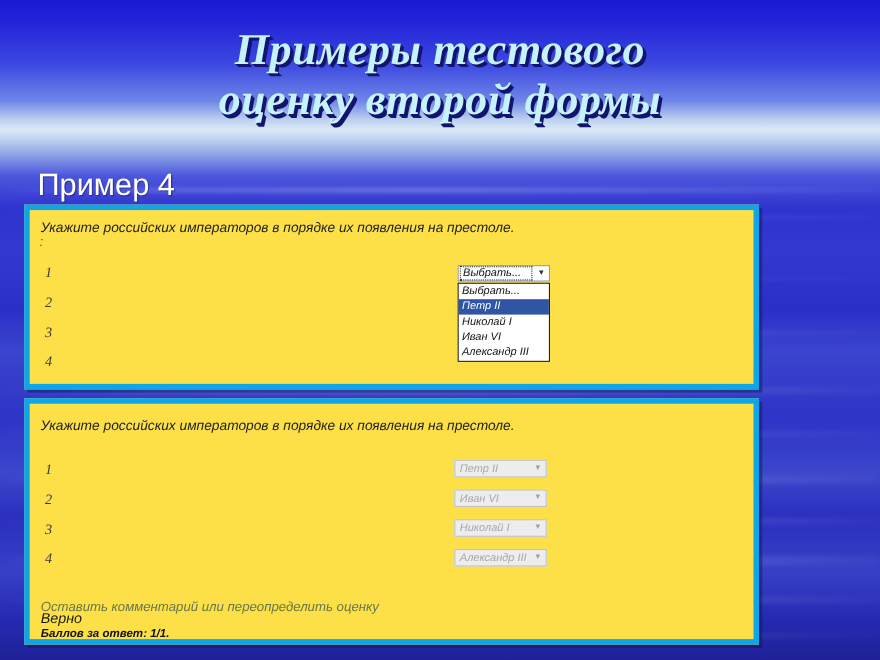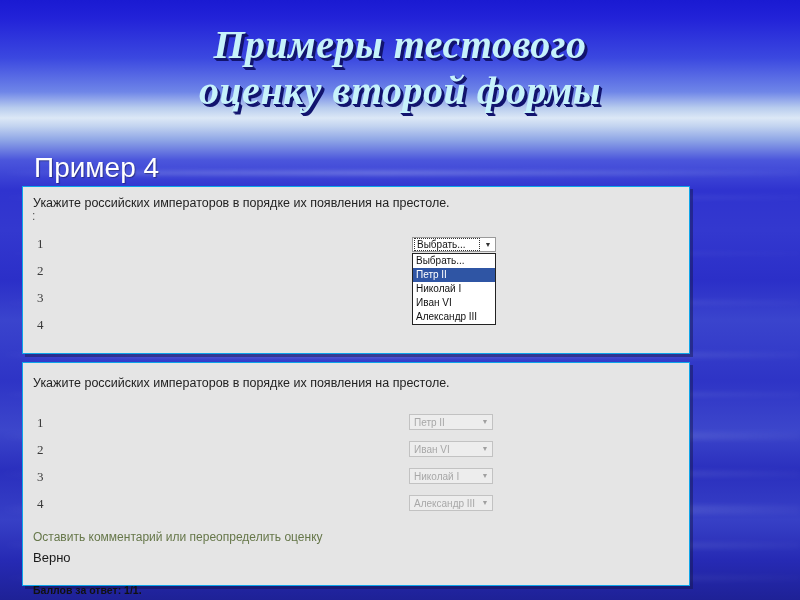--- a/index.html
+++ b/index.html
@@ -92,24 +92,25 @@
     left: 34px;
     color: #ffffff;
     font-size: 28px;
     font-family: "Liberation Sans", sans-serif;
     text-shadow: 1px 1px 1px rgba(0,0,0,0.35);
   }
 
   
   .panel {
     position: absolute;
-    background: #e5e5e5;
-    border: 1px solid #0ea5e9;
+    background: #fde047;
+    border: 5px solid #0ea5e9;
     box-shadow: 3px 3px 0 rgba(20,20,70,0.45);
     box-sizing: border-box;
+    font-style: italic;
   }
   #panel-top {
     left: 22px;
     top: 186px;
     width: 668px;
     height: 168px;
   }
   #panel-bottom {
     left: 22px;
     top: 362px;
@@ -242,21 +243,20 @@
     left: 10px;
     font-size: 13px;
     color: #1a1a1a;
   }
   .feedback-score {
     position: absolute;
     left: 10px;
     font-size: 10.5px;
     color: #111111;
     font-weight: bold;
-    margin-top: 18px;
   }
 </style>
 </head>
 <body>
 
 <div id="bg">
   <div class="streak s1"></div>
   <div class="streak s2"></div>
   <div class="streak s3"></div>
   <div class="streak s4"></div>
@@ -320,17 +320,17 @@
     </div>
     <div class="select-disabled" style="left:386px; top:105px;">
       <span class="label">Николай I</span>
       <span class="arrow">▼</span>
     </div>
     <div class="select-disabled" style="left:386px; top:132px;">
       <span class="label">Александр III</span>
       <span class="arrow">▼</span>
     </div>
 
-    <div class="feedback-link" style="top:167px;">Оставить комментарий или переопределить оценку</div>
+    <div class="feedback-link" style="top:177px;">Оставить комментарий или переопределить оценку</div>
     <div class="feedback-verdict" style="top:187px;">Верно</div>
     <div class="feedback-score" style="top:203px;">Баллов за ответ: 1/1.</div>
   </div>
 </div>
 
 </body></html>

